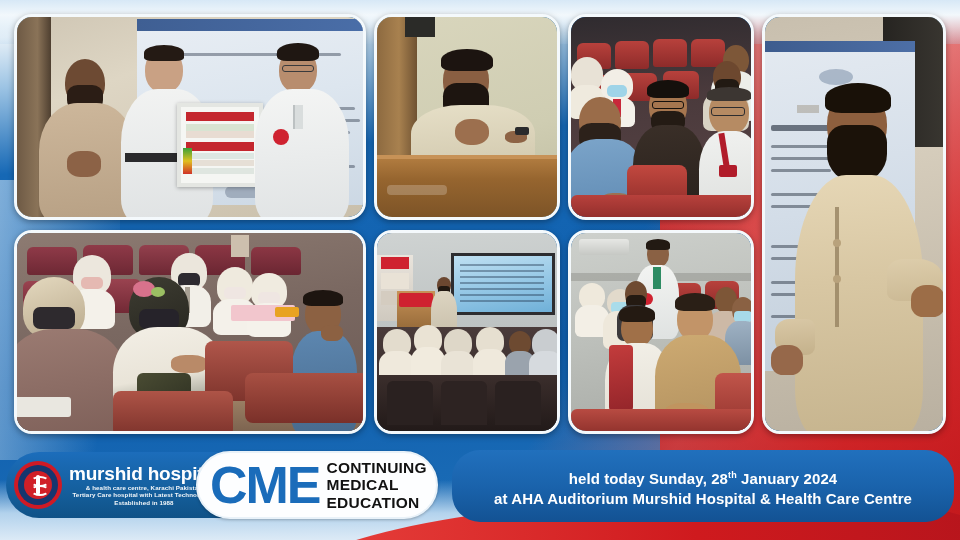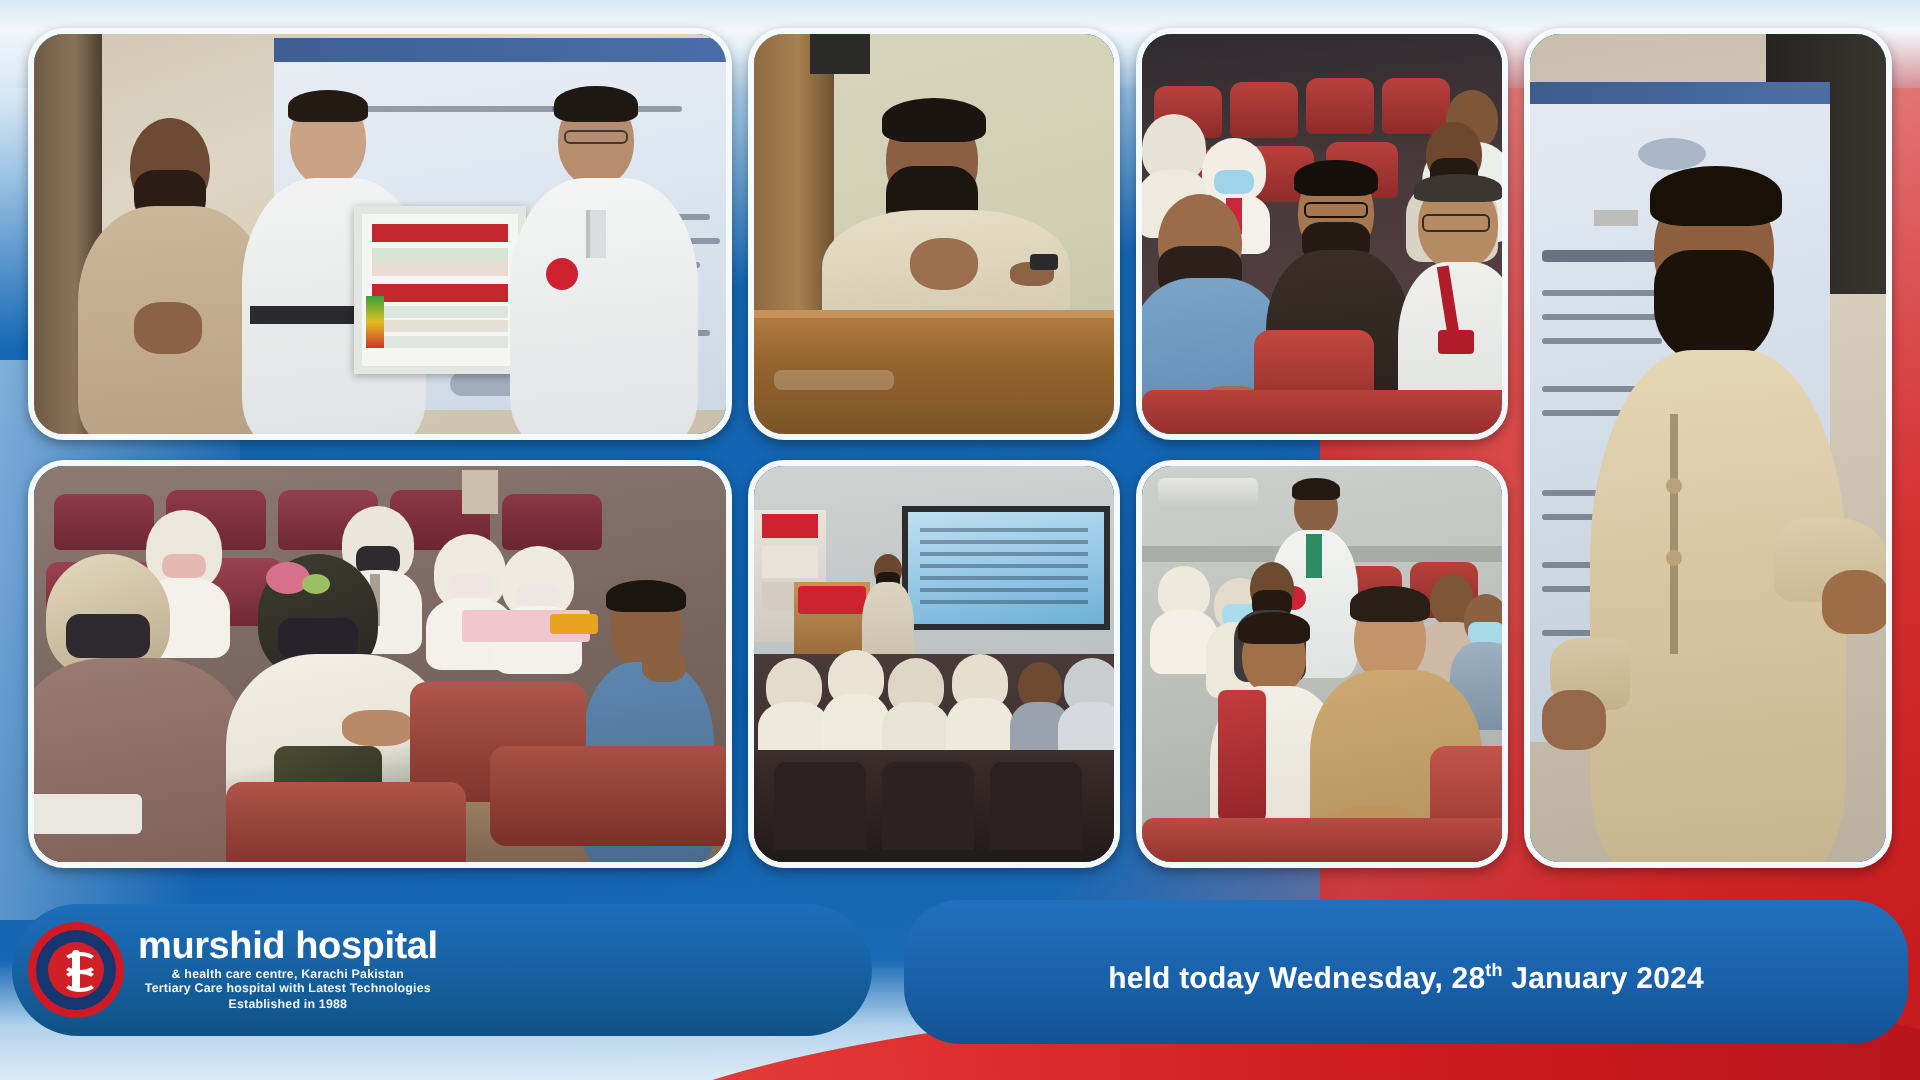--- a/index.html
+++ b/index.html
@@ -586,21 +586,30 @@
           </div>
       </div>
       <div class="hosp-text">
         <div class="hosp-name">murshid hospital</div>
         <div class="hosp-tag">&amp; health care centre, Karachi Pakistan</div>
         <div class="hosp-tag">Tertiary Care hospital with Latest Technologies</div>
         <div class="hosp-tag">Established in 1988</div>
       </div>
     </div>
 
+    <div class="cme-badge">
+      <div class="cme-big">CME</div>
+      <div class="cme-words">
+        <div>CONTINUING</div>
+        <div>MEDICAL</div>
+        <div>EDUCATION</div>
+      </div>
+    </div>
 
     <div class="info-pill">
       <div class="info-line">
-        <span>held today Wednesday, 28</span><sup>th</sup><span> January 2024</span>
-      </div>
+        <span>held today Sunday, 28</span><sup>th</sup><span> January 2024</span>
+      </div>
+      <div class="info-line">at AHA Auditorium Murshid Hospital &amp; Health Care Centre</div>
     </div>
 
   </div>
 </div>
 
 </body></html>

